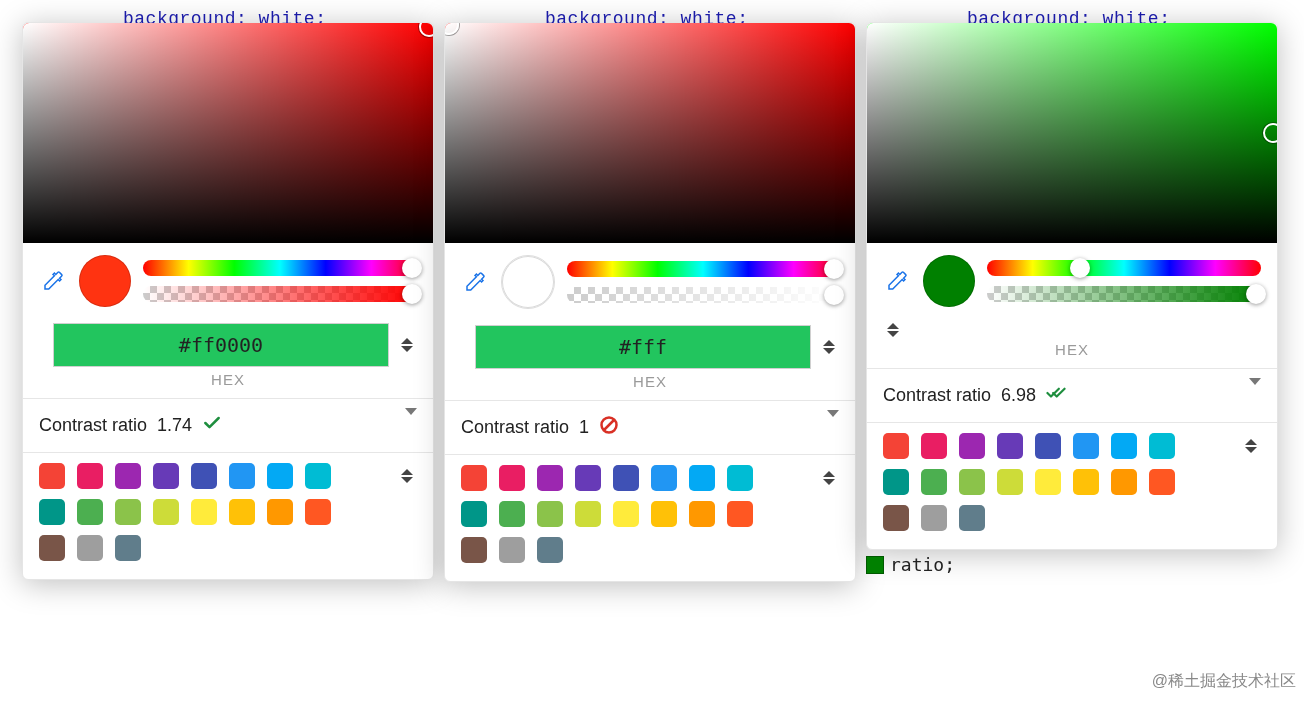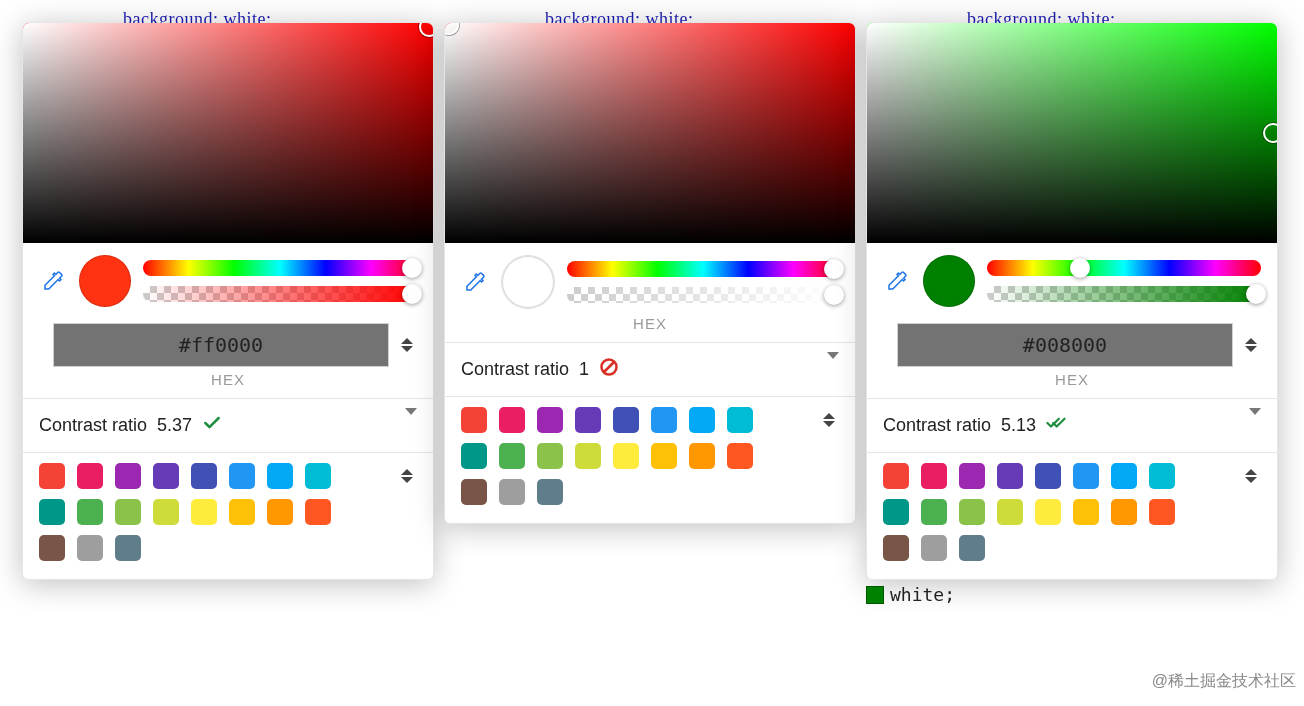--- a/index.html
+++ b/index.html
@@ -7,21 +7,21 @@
     margin: 0; padding: 22px; background: #fff; width: 1304px; height: 706px;
     box-sizing: border-box; position: relative;
   }
   .row { display: flex; gap: 10px; }
   .picker {
     width: 410px; background: #fff; border: 1px solid #e5e5e5;
     border-radius: 6px; box-shadow: 0 4px 30px rgba(0,0,0,0.25);
     overflow: visible; position: relative;
   }
   .bg-text {
-    position: absolute; top: -14px; left: 100px; font-family: Liberation Serif, serif;
+    position: absolute; top: -14px; left: 100px; font-family: Liberation Mono, monospace;
     font-size: 18px; color: #1a1aa6; letter-spacing: 0.5px;
     white-space: nowrap; filter: blur(0.6px);
   }
   .gradient {
     height: 220px; position: relative; border-radius: 6px 6px 0 0; overflow: hidden;
   }
   .gradient .base { position:absolute; inset:0; }
   .gradient .white { position:absolute; inset:0;
     background: linear-gradient(to right, #fff, rgba(255,255,255,0)); }
   .gradient .black { position:absolute; inset:0;
@@ -55,21 +55,21 @@
     background-image:
       linear-gradient(45deg,#ccc 25%,transparent 25%,transparent 75%,#ccc 75%),
       linear-gradient(45deg,#ccc 25%,transparent 25%,transparent 75%,#ccc 75%);
     background-size: 14px 14px; background-position: 0 0,7px 7px;
   }
   .alpha .tint { position:absolute; inset:0; border-radius:8px; }
   .hex-row { display: flex; align-items: center; gap: 8px; padding: 10px 16px 4px; }
   .hex-input {
     flex: 1; height: 40px; border: 1px solid #d0d0d0; text-align: center;
     font-family: Menlo, Consolas, monospace; font-size: 20px; color: #222;
-    background: #737373; outline: none; margin-left: 14px;
+    background: #22c55e; outline: none; margin-left: 14px;
   }
   .stepper {
     width: 20px; display: flex; flex-direction: column; align-items: center;
     gap: 2px; cursor: pointer;
   }
   .caret { width: 0; height: 0; border-left: 6px solid transparent; border-right: 6px solid transparent; }
   .caret.up { border-bottom: 6px solid #444; }
   .caret.down { border-top: 6px solid #444; }
   .hex-label { text-align: center; color: #9a9a9a; font-size: 15px; letter-spacing: 1px; padding-bottom: 10px; }
   .divider { height: 1px; background: #e6e6e6; }
@@ -129,21 +129,21 @@
           <input class="hex-input" value="#ff0000" style="">
           <div class="stepper">
             <div class="caret up"></div>
             <div class="caret down"></div>
           </div>
         </div>
         <div class="hex-label">HEX</div>
         <div class="divider"></div>
         <div class="contrast">
           <span>Contrast ratio</span>
-          <span class="value">5.37</span>
+          <span class="value">1.74</span>
           <span class="status">
             <span class="check"><svg viewBox="0 0 24 24">
                 <path fill="none" stroke="#1e8e3e" stroke-width="3" stroke-linecap="round" stroke-linejoin="round" d="M4 12l5 5L20 6"></path>
               </svg></span>
           </span>
           <span class="expand"><span class="chev-down"></span></span>
         </div>
         <div class="divider"></div>
         <div class="swatches">
           <div class="swatch-row">
@@ -197,20 +197,27 @@
           <div class="sliders">
             <div class="slider hue">
               <div class="thumb" style="left:98%"></div>
             </div>
             <div class="slider alpha">
               <div class="tint" style="background:linear-gradient(to right, rgba(255,255,255,0), #ffffff)"></div>
               <div class="thumb" style="left:98%"></div>
             </div>
           </div>
         </div>
+        <div class="hex-row">
+          <input class="hex-input" value="#fff" style="">
+          <div class="stepper">
+            <div class="caret up"></div>
+            <div class="caret down"></div>
+          </div>
+        </div>
         <div class="hex-label">HEX</div>
         <div class="divider"></div>
         <div class="contrast">
           <span>Contrast ratio</span>
           <span class="value">1</span>
           <span class="status">
             <span class="nope"><svg viewBox="0 0 24 24">
                 <circle cx="12" cy="12" r="9" fill="none" stroke="#d93025" stroke-width="3"></circle>
                 <line x1="6" y1="18" x2="18" y2="6" stroke="#d93025" stroke-width="3"></line>
               </svg></span>
@@ -271,31 +278,30 @@
             <div class="slider hue">
               <div class="thumb" style="left:34%"></div>
             </div>
             <div class="slider alpha">
               <div class="tint" style="background:linear-gradient(to right, rgba(0,128,0,0), #008000)"></div>
               <div class="thumb" style="left:98%"></div>
             </div>
           </div>
         </div>
         <div class="hex-row">
-          <input class="hex-input" value="#008000" style="">
           <div class="stepper">
             <div class="caret up"></div>
             <div class="caret down"></div>
           </div>
         </div>
         <div class="hex-label">HEX</div>
         <div class="divider"></div>
         <div class="contrast">
           <span>Contrast ratio</span>
-          <span class="value">5.13</span>
+          <span class="value">6.98</span>
           <span class="status">
             <span class="check"><svg viewBox="0 0 28 24">
                 <path fill="none" stroke="#1e8e3e" stroke-width="3" stroke-linecap="round" stroke-linejoin="round" d="M2 12l5 5L18 6"></path>
                 <path fill="none" stroke="#1e8e3e" stroke-width="3" stroke-linecap="round" stroke-linejoin="round" d="M10 12l5 5L26 6"></path>
               </svg></span>
           </span>
           <span class="expand"><span class="chev-down"></span></span>
         </div>
         <div class="divider"></div>
         <div class="swatches">
@@ -325,17 +331,17 @@
           </div>
           <div class="swatch-row">
             <div class="swatch" style="background:#795548"></div>
             <div class="swatch" style="background:#9e9e9e"></div>
             <div class="swatch" style="background:#607d8b"></div>
           </div>
         </div>
       </div>
       <div class="legend">
         <span class="chip" style="background:#008000"></span>
-        <span>white;</span>
+        <span>ratio;</span>
       </div>
     </div>
   </div>
 <div class="watermark">@稀土掘金技术社区</div>
 
 </body></html>

